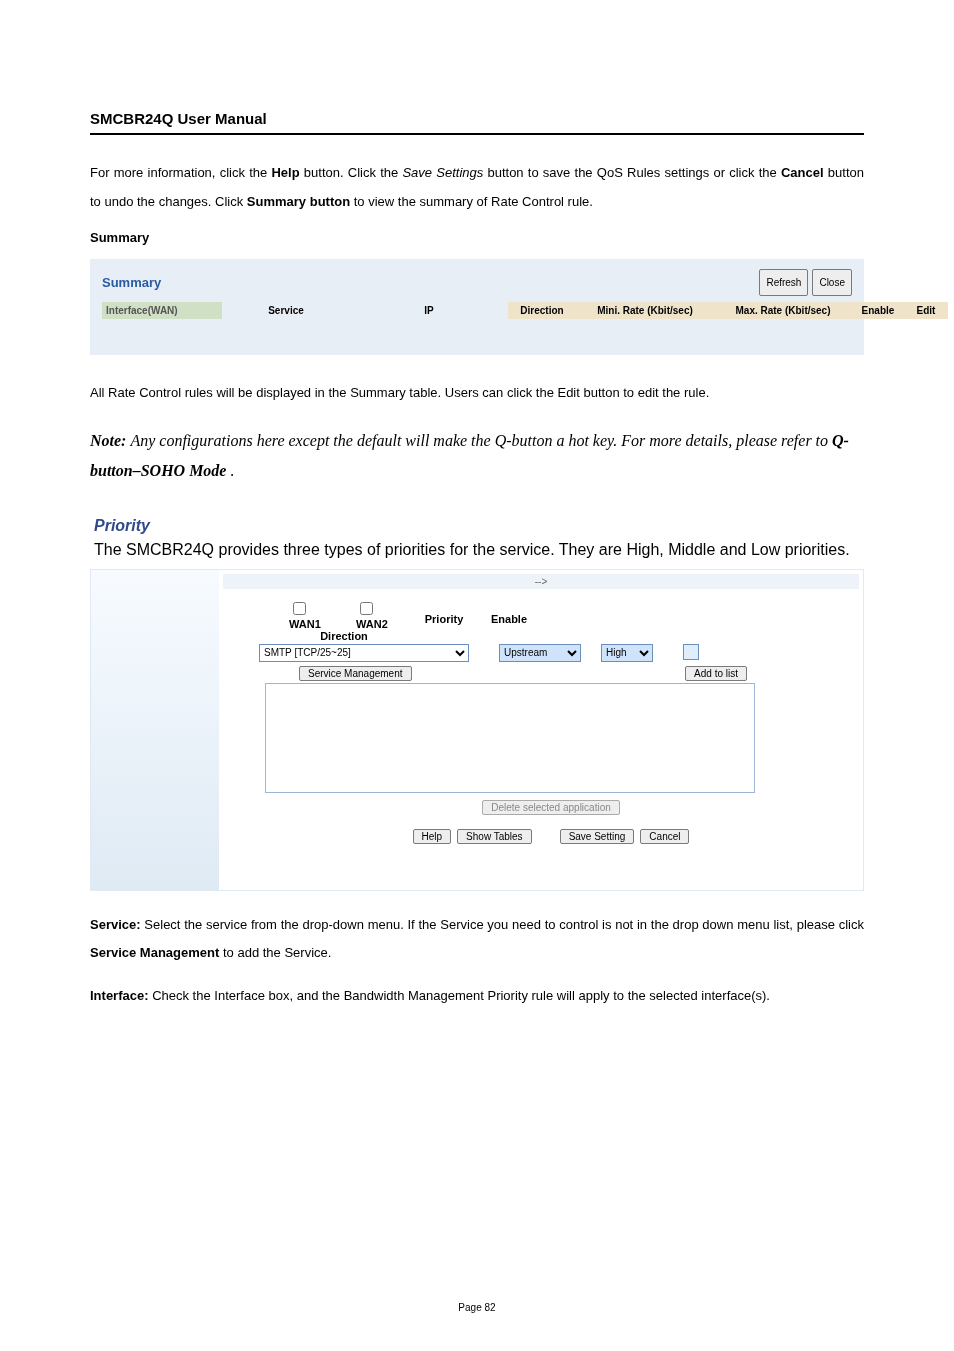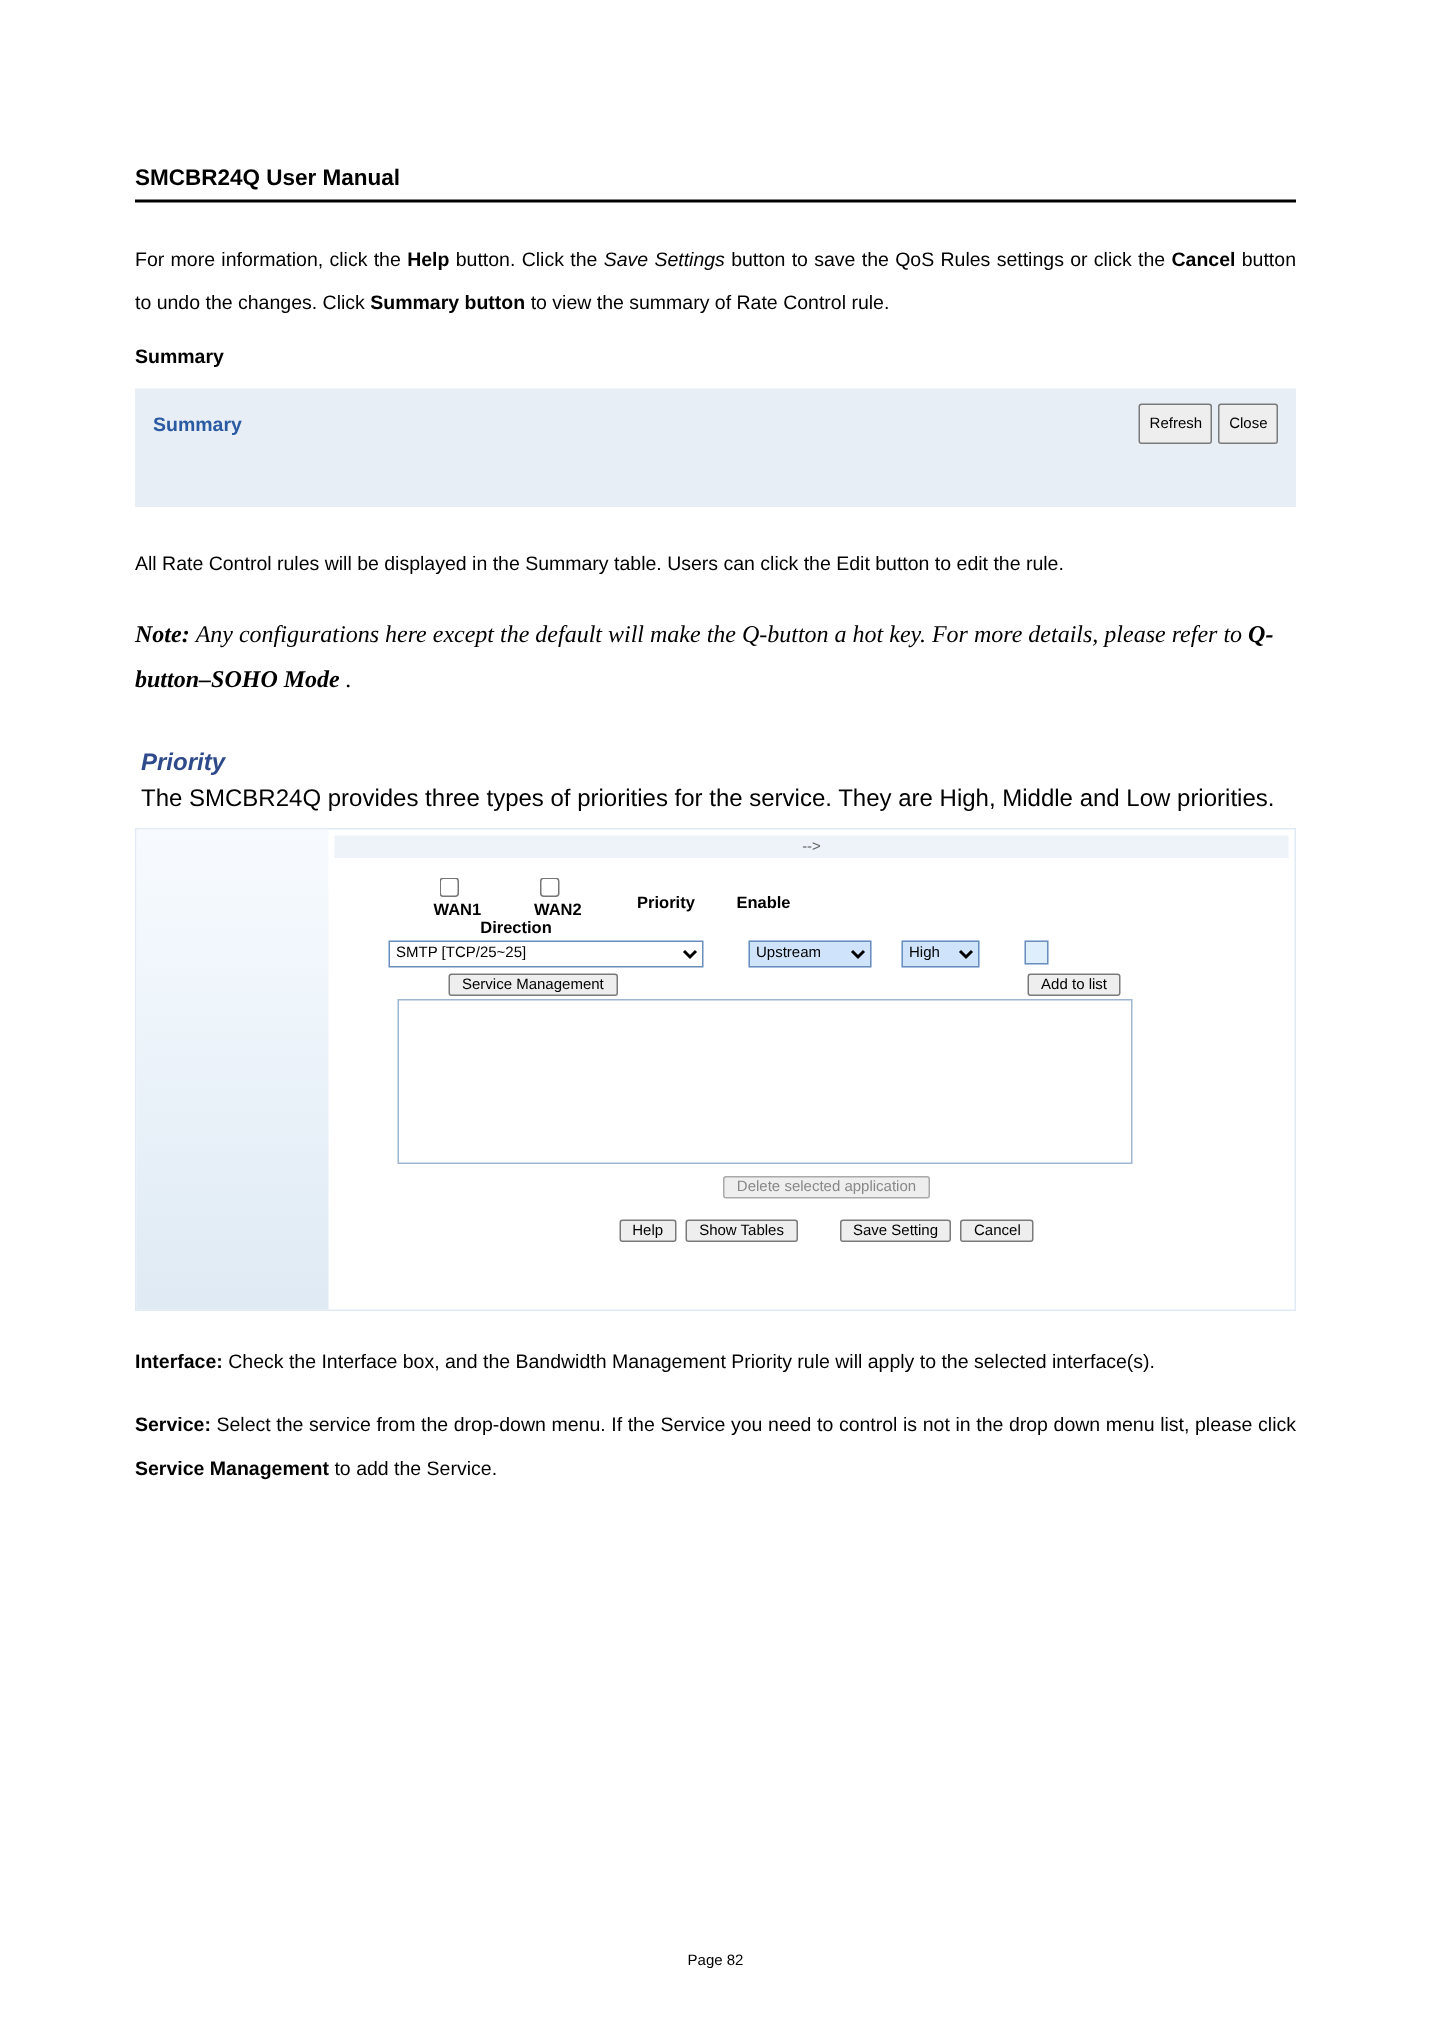--- a/index.html
+++ b/index.html
@@ -253,20 +253,34 @@
   <div class="section-label">Summary</div>
 
   <div class="summary-panel">
     <div class="summary-top">
       <div class="summary-title">Summary</div>
       <div class="summary-btns">
         <button class="small-btn">Refresh</button>
         <button class="small-btn">Close</button>
       </div>
     </div>
+    <table class="summary-table">
+      <tbody>
+          <tr>
+        <th>Interface(WAN)</th>
+        <th class="mid service">Service</th>
+        <th class="mid ip">IP</th>
+        <th class="dir">Direction</th>
+        <th class="rate">Mini. Rate (Kbit/sec)</th>
+        <th class="rate">Max. Rate (Kbit/sec)</th>
+        <th class="enable">Enable</th>
+        <th class="edit">Edit</th>
+      </tr>
+    </tbody>
+      </table>
   </div>
 
   <p class="para">All Rate Control rules will be displayed in the Summary table. Users can click the Edit button to edit the rule.</p>
 
   <p class="note">
     <span class="label">Note:</span>
     <span class="italic"> Any configurations here except the default will make the Q-button a hot key. For more details, please refer to </span>
     <span class="italic bold">Q-button–SOHO Mode</span>
     <span class="italic">.</span>
   </p>
@@ -324,24 +338,24 @@
           <button class="shot-btn">Show Tables</button>
           <div style="width:16px;"></div>
           <button class="shot-btn">Save Setting</button>
           <button class="shot-btn">Cancel</button>
         </div>
       </div>
     </div>
   </div>
 
   <p class="para">
-    <span class="bold">Interface:</span>
-    <span> Check the Interface box, and the Bandwidth Management Priority rule will apply to the selected interface(s).</span>
-  </p>
-  <p class="para">
     <span class="bold">Service:</span>
     <span> Select the service from the drop-down menu. If the Service you need to control is not in the drop down menu list, please click </span>
     <span class="bold">Service Management</span>
     <span> to add the Service.</span>
   </p>
+  <p class="para">
+    <span class="bold">Interface:</span>
+    <span> Check the Interface box, and the Bandwidth Management Priority rule will apply to the selected interface(s).</span>
+  </p>
 
   <div class="page-num">Page 82</div>
 </div>
 
 </body></html>

